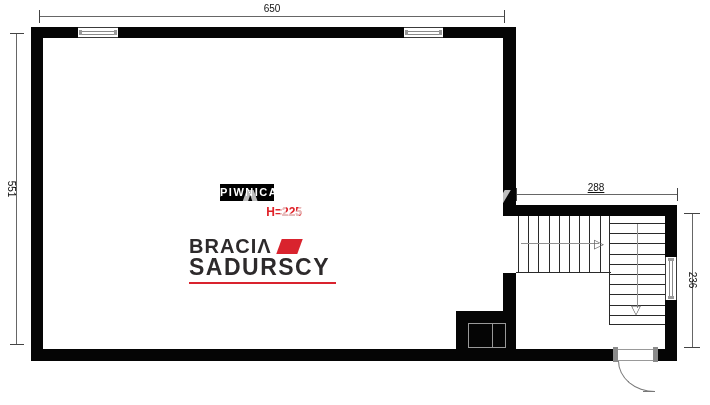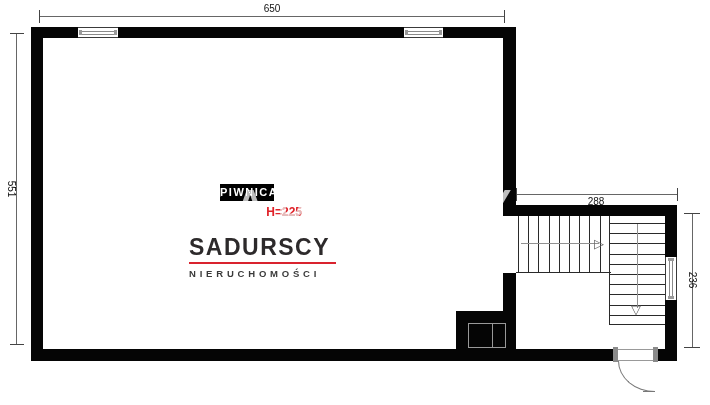--- a/index.html
+++ b/index.html
@@ -64,21 +64,21 @@
   <div class="dlabel" style="left:232px;top:3px;">650</div>
 
   <div class="dline" style="left:16px;top:33px;width:1px;height:312px;"></div>
   <div class="tick" style="left:10px;top:33px;width:14px;height:1px;"></div>
   <div class="tick" style="left:10px;top:344px;width:14px;height:1px;"></div>
   <div class="dlabel rot90" style="left:-29px;top:183px;">551</div>
 
   <div class="dline" style="left:516px;top:194px;width:162px;height:1px;"></div>
   <div class="tick" style="left:516px;top:188px;width:1px;height:13px;"></div>
   <div class="tick" style="left:677px;top:188px;width:1px;height:13px;"></div>
-  <div class="dlabel" style="left:556px;top:196px;text-decoration:underline;">288</div>
+  <div class="dlabel" style="left:556px;top:182px;text-decoration:underline;">288</div>
 
   <div class="dline" style="left:692px;top:213px;width:1px;height:135px;"></div>
   <div class="tick" style="left:684px;top:213px;width:16px;height:1px;"></div>
   <div class="tick" style="left:684px;top:347px;width:16px;height:1px;"></div>
   <div class="dlabel rot90" style="left:652px;top:274px;">236</div>
 
   <div class="wall" style="left:31px;top:27px;width:47px;height:11px;"></div>
   <div class="wall" style="left:118px;top:27px;width:286px;height:11px;"></div>
   <div class="wall" style="left:443px;top:27px;width:73px;height:11px;"></div>
   <div class="wall" style="left:31px;top:38px;width:12px;height:323px;"></div>
@@ -124,20 +124,23 @@
   <div class="door-line" style="left:617px;top:360px;width:38px;height:1px;"></div>
   <div class="jamb" style="left:613px;top:347px;width:5px;height:15px;"></div>
   <div class="jamb" style="left:653px;top:347px;width:5px;height:15px;"></div>
   <div class="door-arc" style="left:618px;top:361px;width:37px;height:31px;"></div>
   <div class="door-line" style="left:643px;top:391px;width:12px;height:1px;background:#777;"></div>
 
   <div class="room-label">PIWNICA</div>
   <div class="height-note">H=225</div>
 
   <div class="logo">
+    <div class="logo-row1">
+      <span>BRACIΛ</span>
+      <span class="logo-flag"></span>
+    </div>
     <div class="logo-row2">SADURSCY</div>
     <div class="logo-rule"></div>
-    <div class="logo-row3">NIERUCHOMOŚCI</div>
   </div>
 
   <div class="watermark">SADURSCY</div>
 
 </div>
 
 </body></html>

